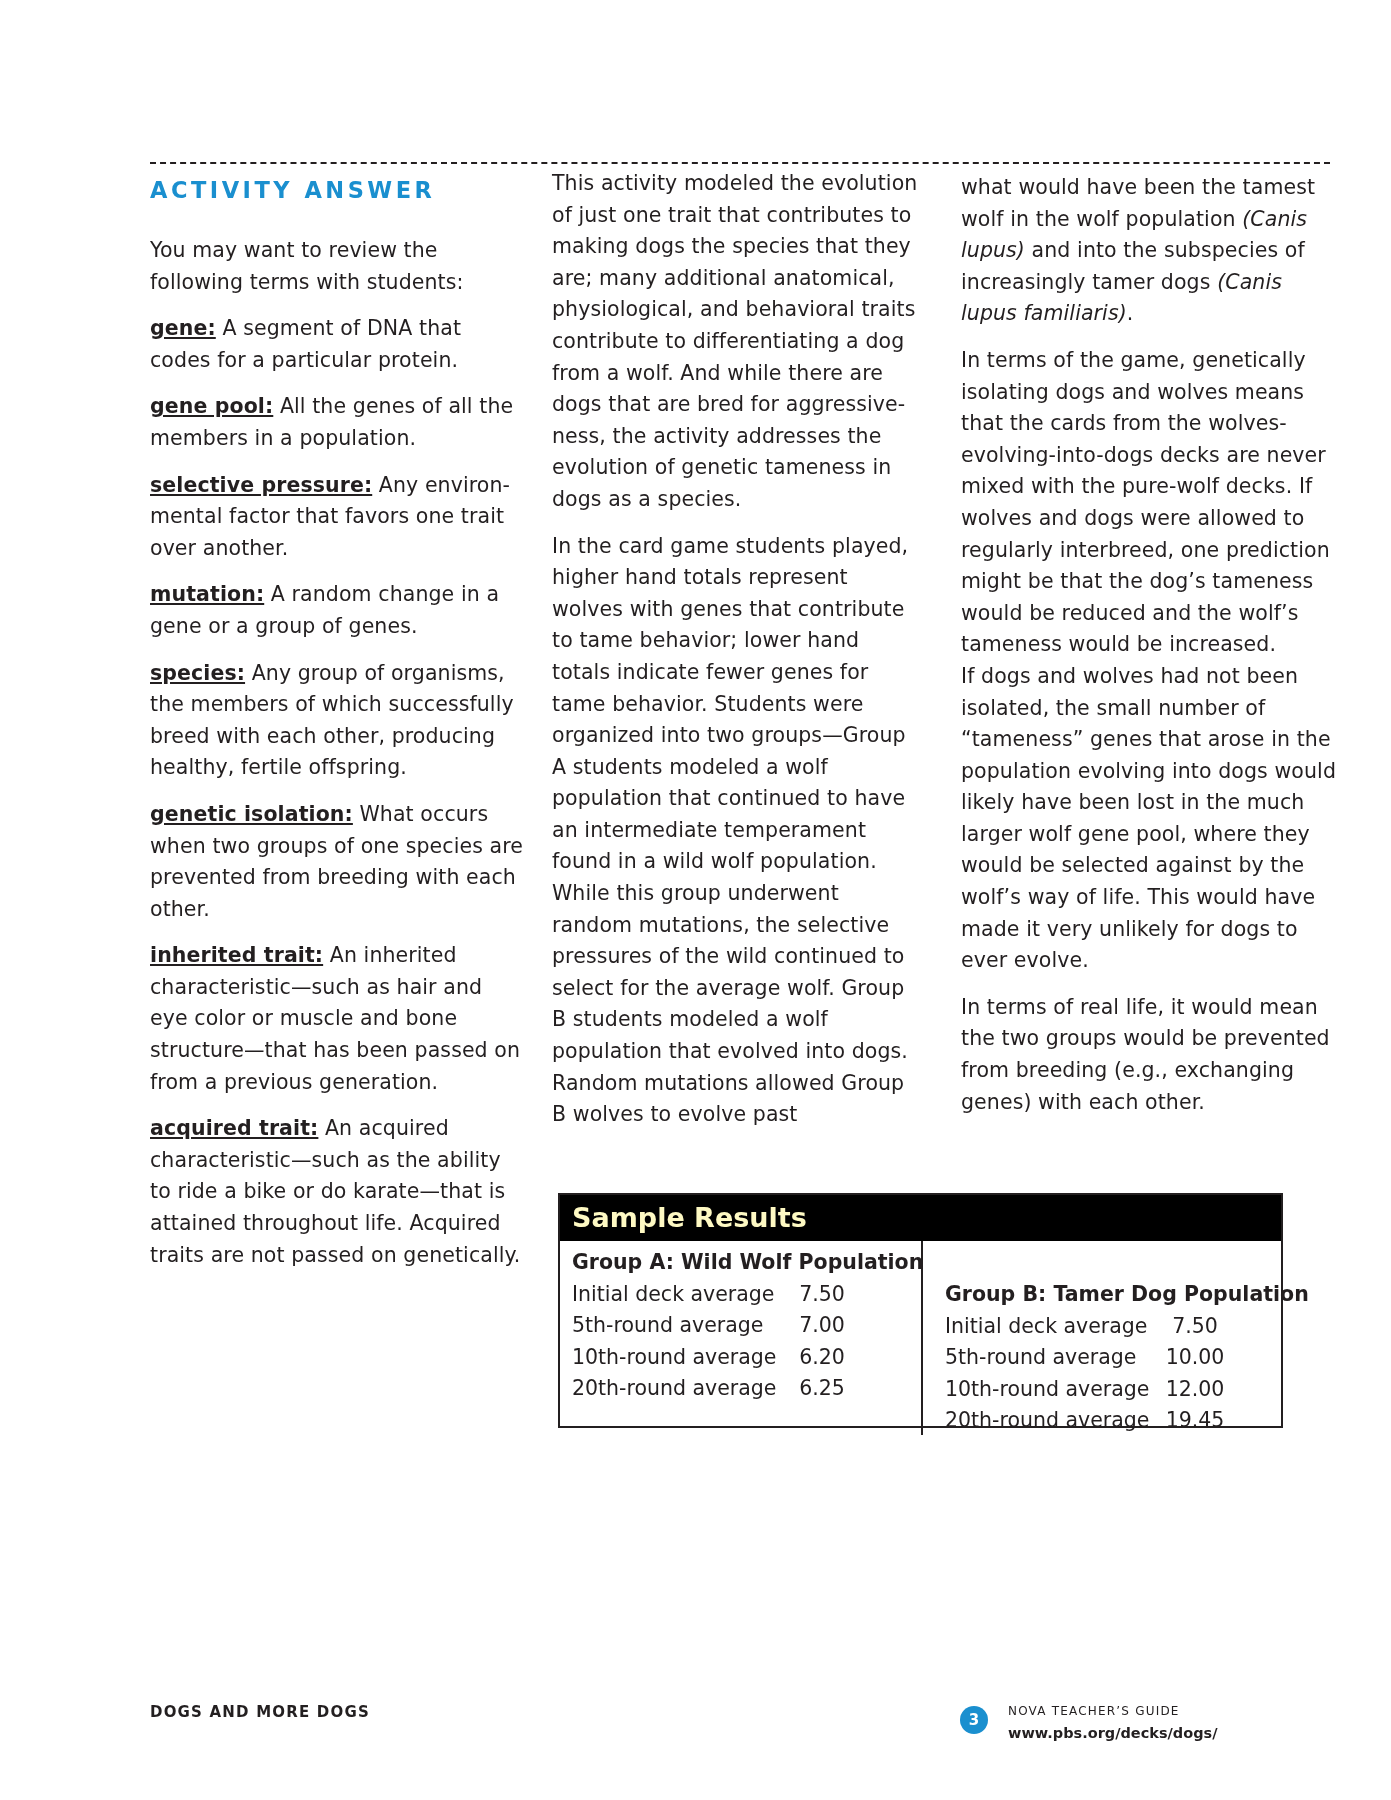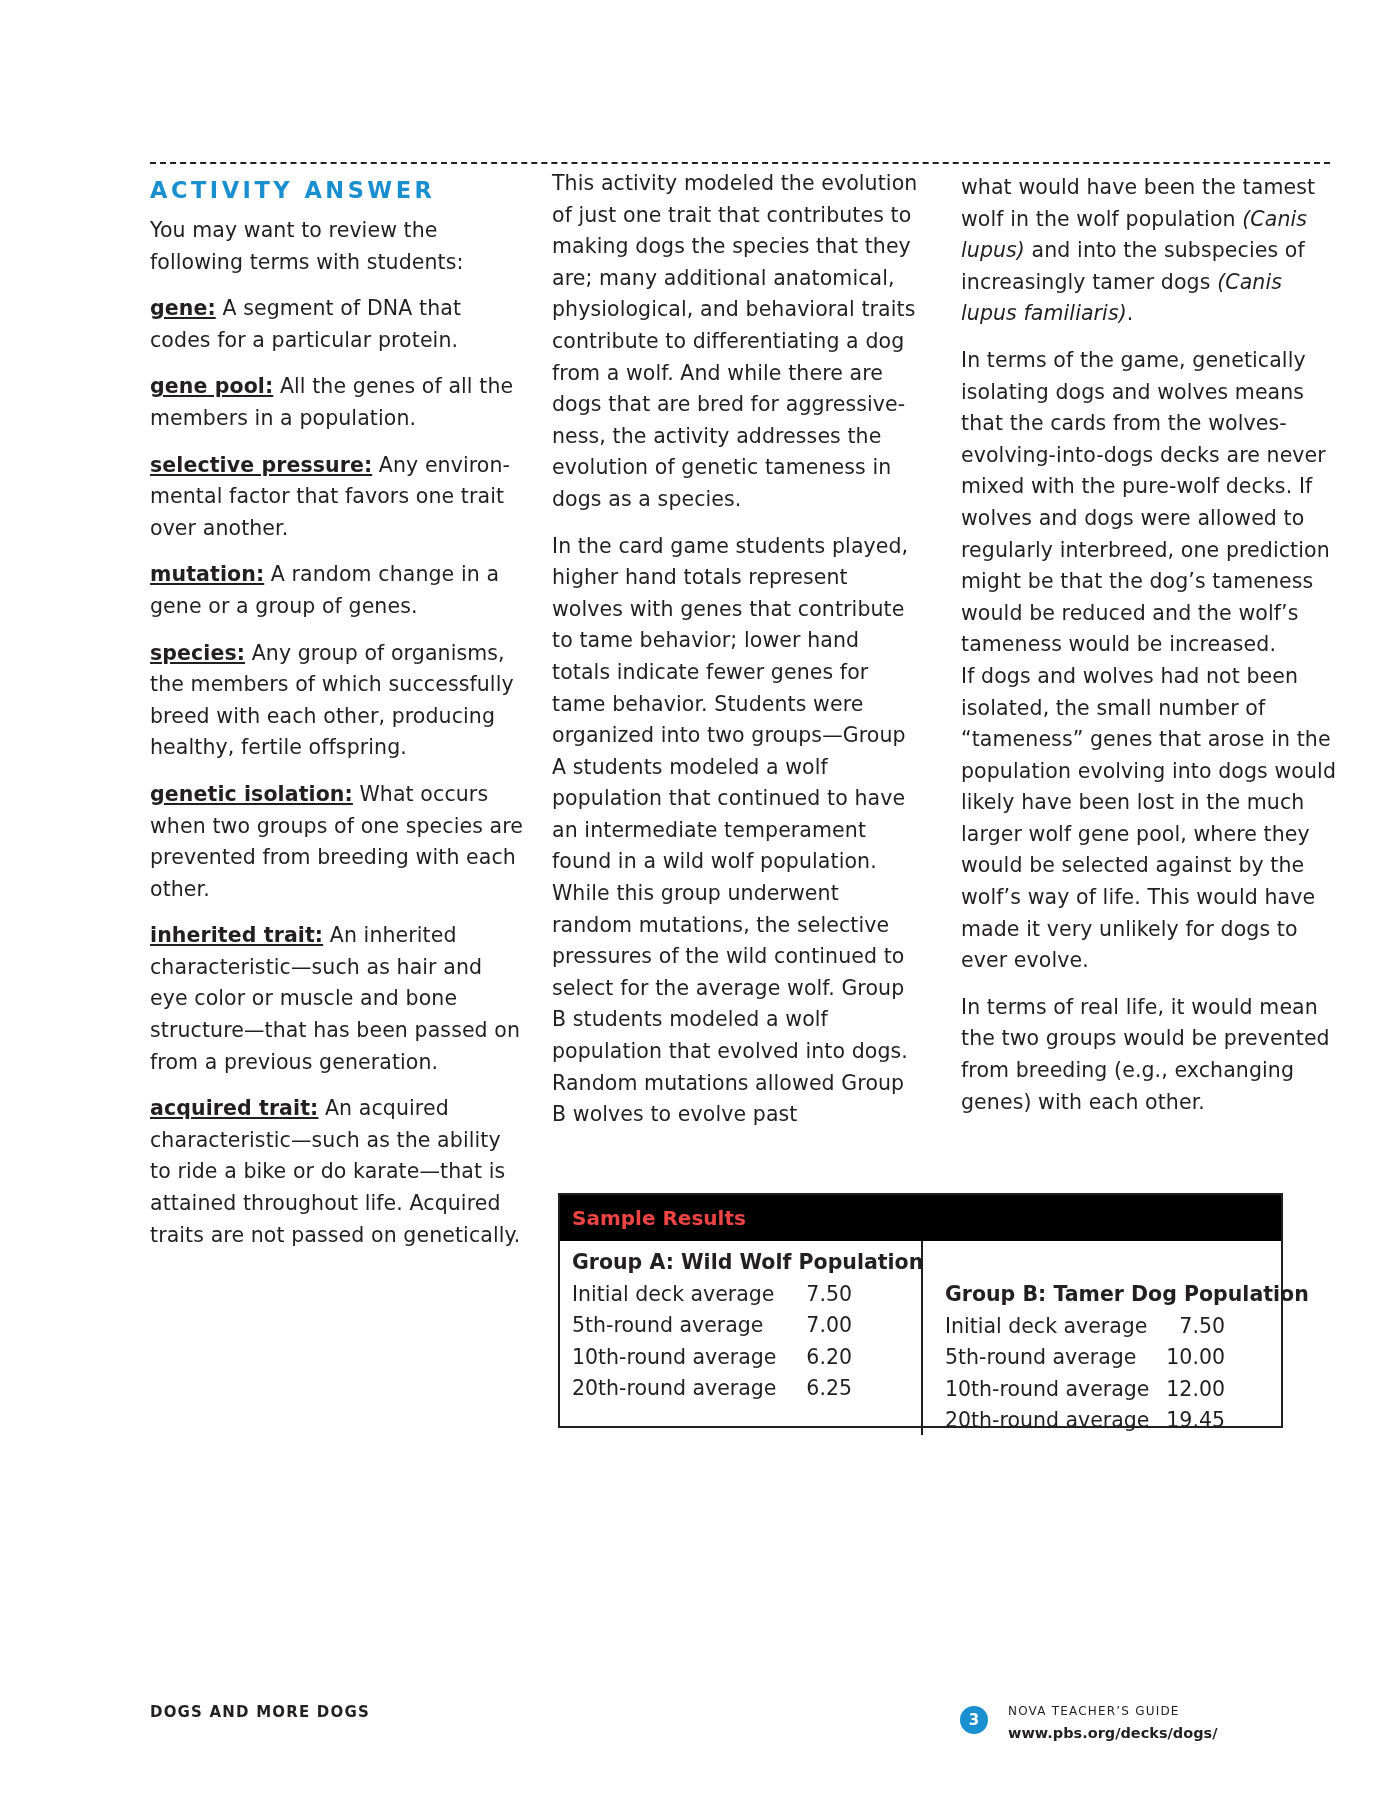--- a/index.html
+++ b/index.html
@@ -4,33 +4,33 @@
 <style>
   * { box-sizing: border-box; margin: 0; padding: 0; }
   html, body { width: 1391px; height: 1800px; background: #ffffff; }
   body { position: relative; font-family: "DejaVu Sans", sans-serif; color: #231f20; overflow: hidden; }
   .dash-rule { position: absolute; left: 150px; top: 162px; width: 1180px; height: 0; border-top: 2px dashed #231f20; }
   .col { position: absolute; font-size: 20.5px; line-height: 31.6px; letter-spacing: 0.1px; }
   .col p { margin-bottom: 15px; }
   .col-left { left: 150px; top: 173px; width: 375px; }
   .col-mid { left: 552px; top: 168px; width: 370px; }
   .col-right { left: 961px; top: 172px; width: 380px; }
-  .heading { color: #1a8fcf; font-weight: bold; font-size: 22.5px; letter-spacing: 3.5px; line-height: 34px; margin-bottom: 8px; }
+  .heading { color: #1a8fcf; font-weight: bold; font-size: 22.5px; letter-spacing: 3.5px; line-height: 34px; margin-bottom: 28px; }
   .term { font-weight: bold; text-decoration: underline; }
   .it { font-style: italic; }
   .table-box { position: absolute; left: 558px; top: 1193px; width: 725px; height: 235px; border: 2px solid #231f20; }
-  .table-head { background: #000; color: #ef4444; font-weight: bold; font-size: 20px; height: 46px; line-height: 46px; padding-left: 12px; }
+  .table-head { background: #000; color: #fef9c3; font-weight: bold; font-size: 27px; height: 46px; line-height: 46px; padding-left: 12px; }
   .table-body { display: flex; height: 194px; }
   .group { width: 50%; padding: 6px 12px; font-size: 20.5px; line-height: 31.5px; }
   .group-a { border-right: 2px solid #231f20; width: 363px; }
   .group-b { padding-left: 22px; margin-top: 32px; }
   .group-title { font-weight: bold; white-space: nowrap; }
   .row { display: flex; white-space: nowrap; }
   .row .label { width: 220px; }
-  .row .val { width: 60px; text-align: right; }
+  .row .val { width: 60px; text-align: center; }
   .footer-left { position: absolute; left: 150px; top: 1703px; font-size: 15px; font-weight: bold; letter-spacing: 1.2px; }
   .page-badge { position: absolute; left: 960px; top: 1706px; width: 28px; height: 28px; border-radius: 50%; background: #1a8fcf; color: #fff; font-size: 15px; font-weight: bold; text-align: center; line-height: 28px; }
   .footer-right { position: absolute; left: 1008px; top: 1700px; }
   .footer-title { font-size: 12px; font-weight: normal; letter-spacing: 1.2px; line-height: 22px; }
   .footer-url { font-size: 14.5px; font-weight: bold; line-height: 22px; }
 </style>
 </head>
 <body>
 
 <div class="dash-rule"></div>

